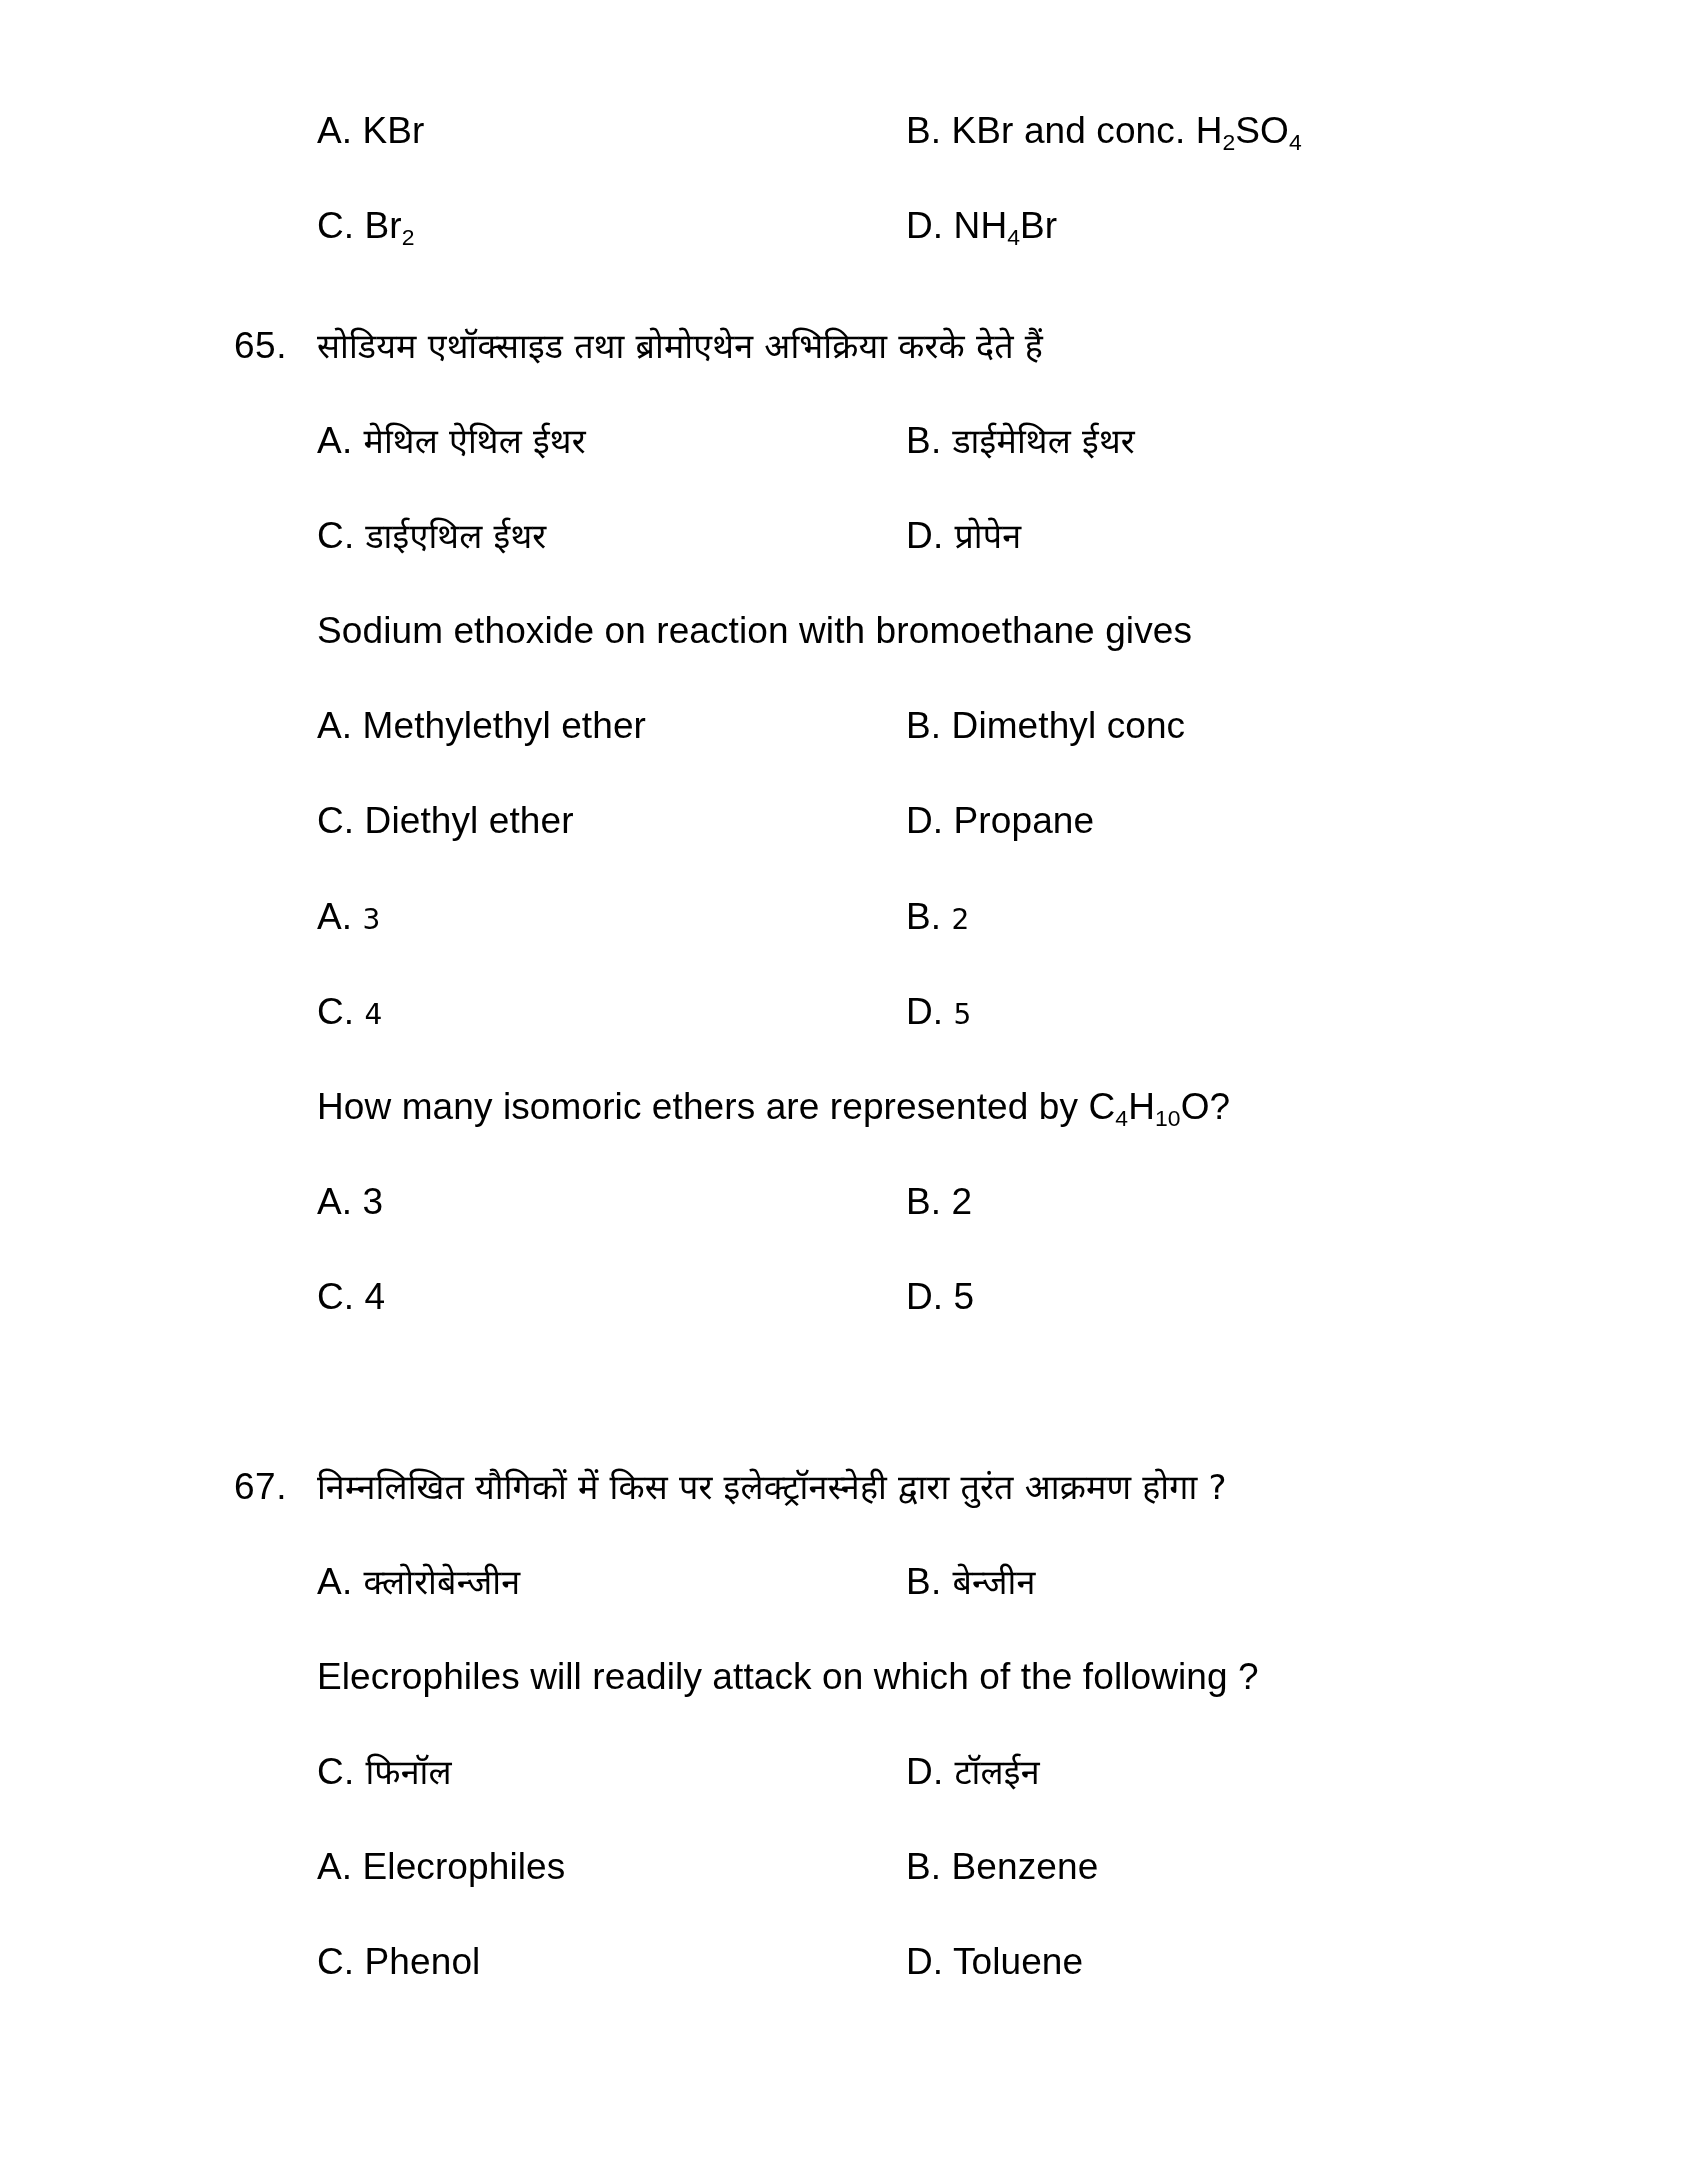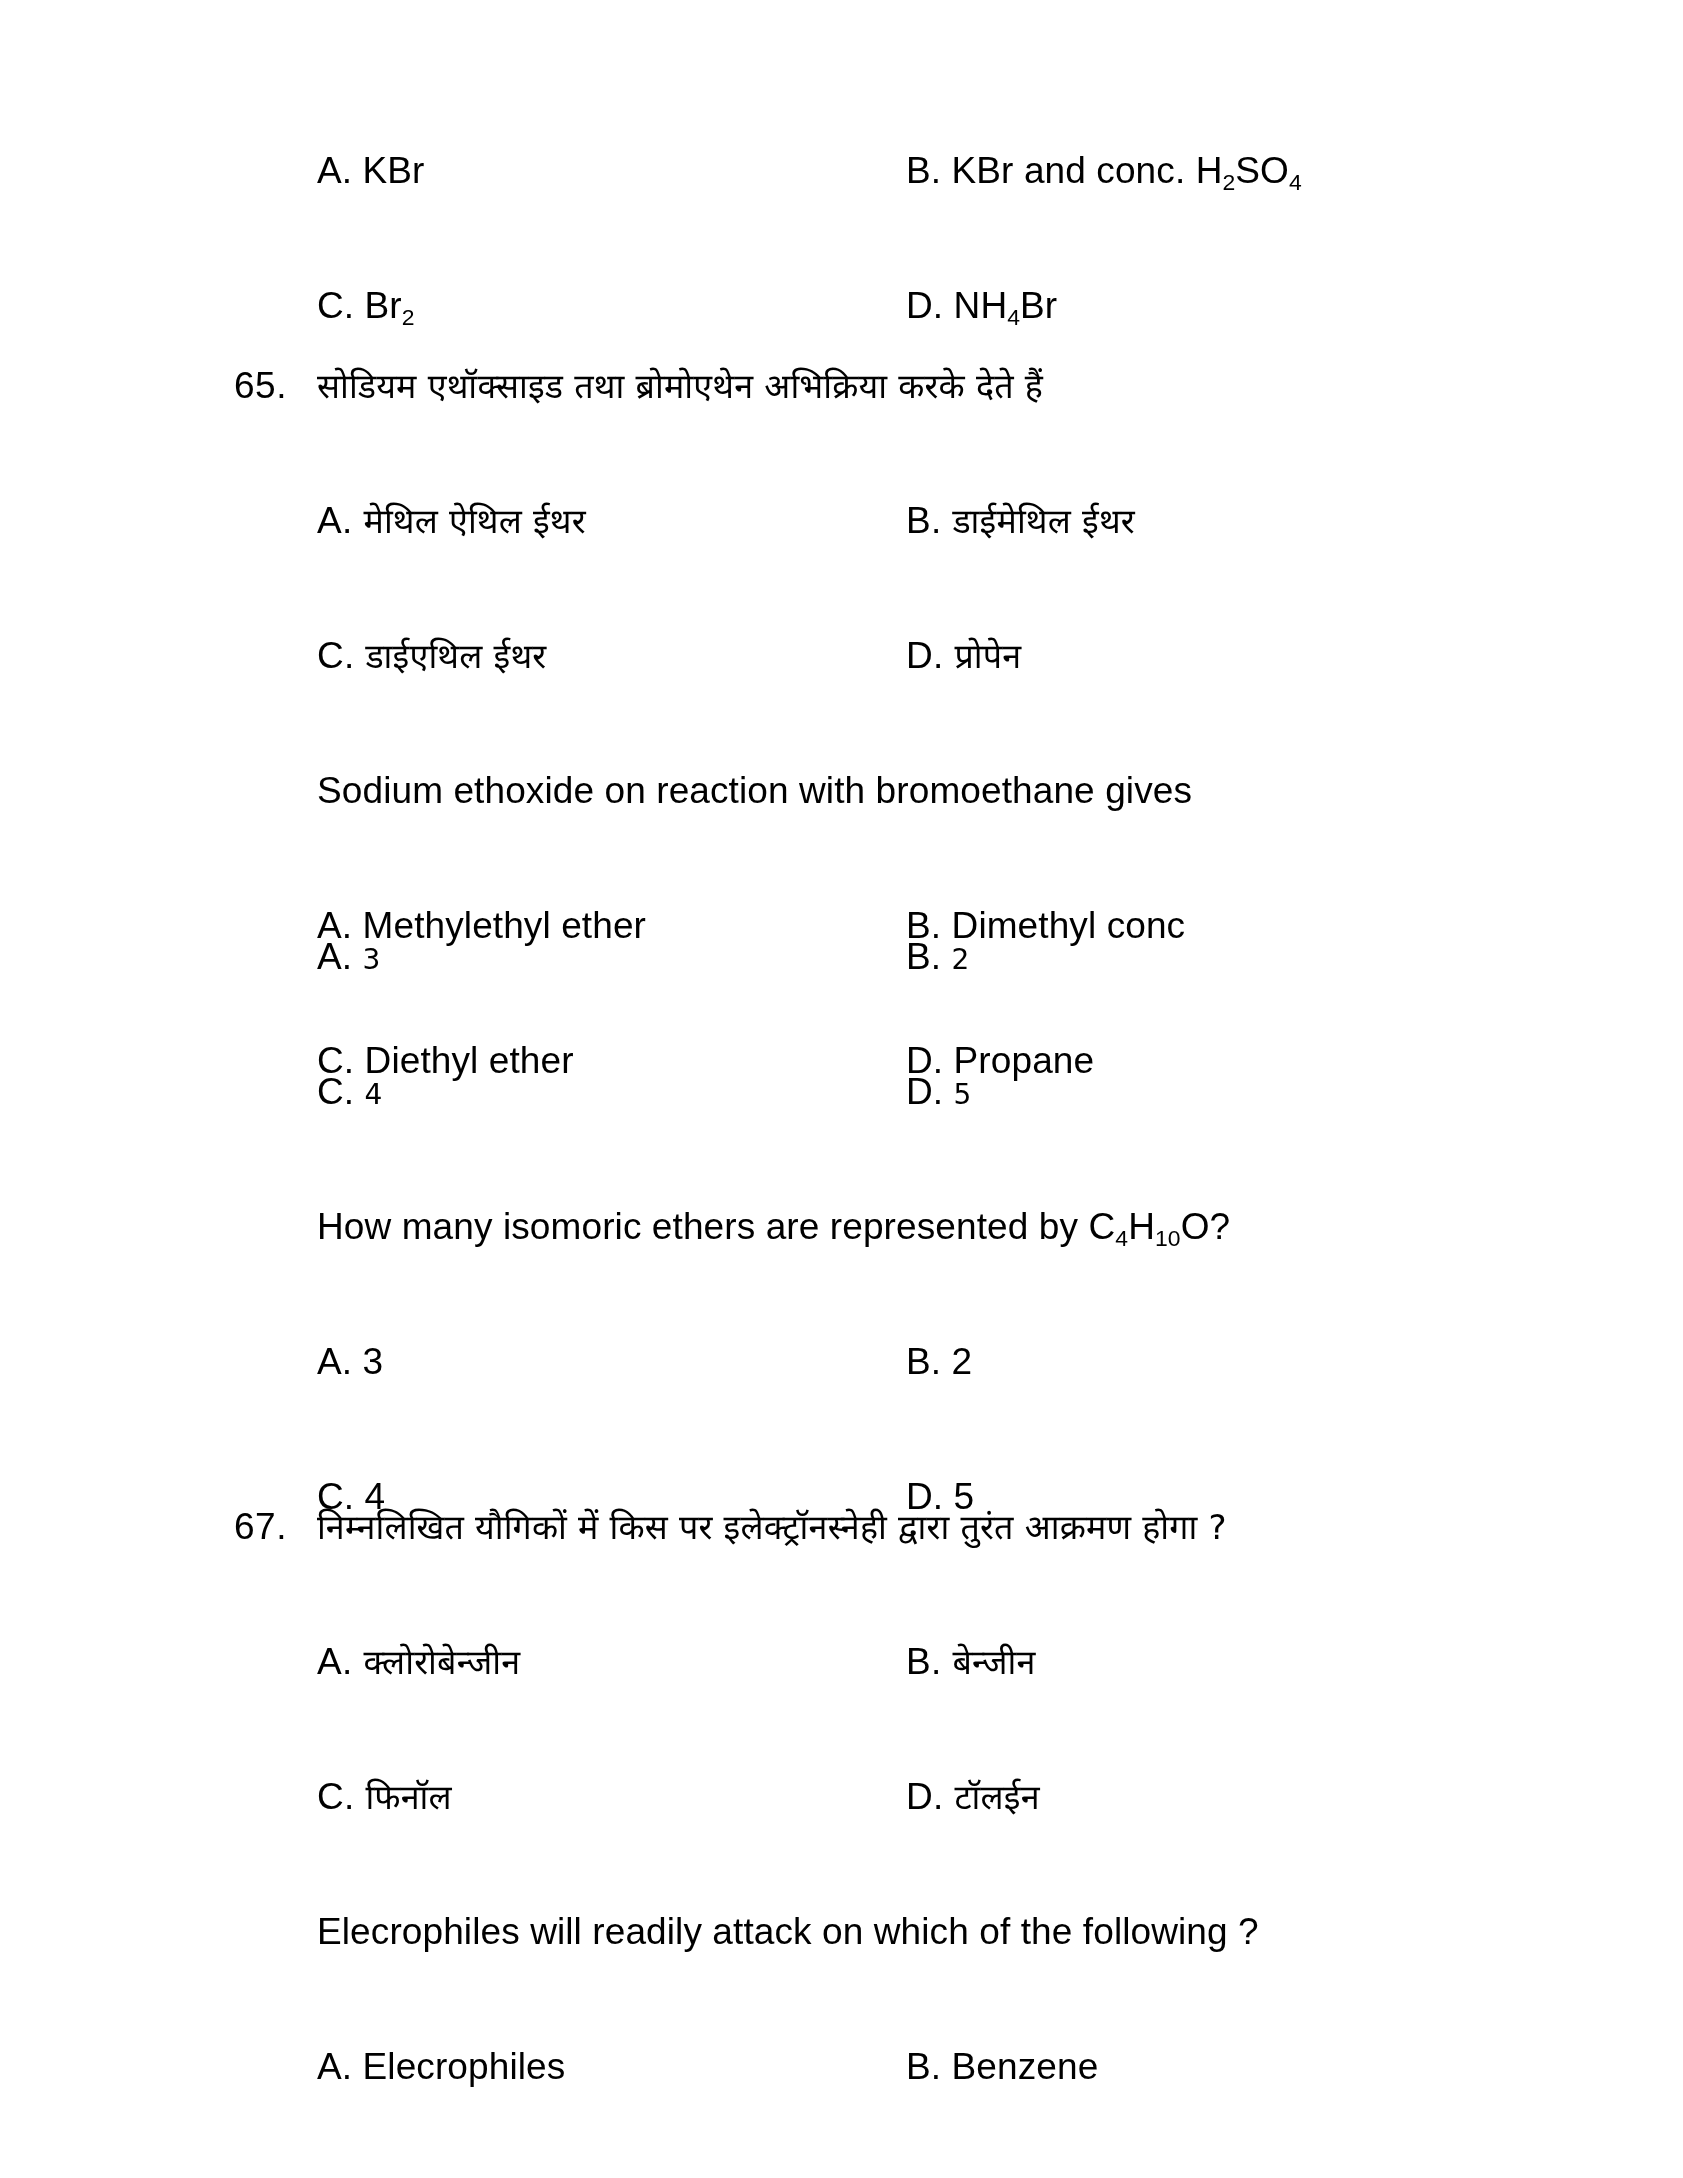--- a/index.html
+++ b/index.html
@@ -28,21 +28,20 @@
   .qblock {
     position: absolute;
     left: 0;
     width: 1683px;
   }
 
   .row {
     position: relative;
     width: 1408px;
     height: 95px;
-    margin-top: 40px;
   }
 
   .qnum {
     position: absolute;
     left: 216px;
     top: 0;
     width: 89px;
     text-align: center;
     font-size: 37px;
     line-height: 48px;
@@ -262,35 +261,35 @@
         <span class="lbl">A.</span>
         <span>क्लोरोबेन्जीन</span>
       </div>
       <div class="opt-right hindi">
         <span class="lbl">B.</span>
         <span>बेन्जीन</span>
       </div>
     </div>
 
     <div class="row">
+      <div class="qtext english">Elecrophiles will readily attack on which of the following ?</div>
+    </div>
+
+    <div class="row">
       <div class="opt-left hindi">
         <span class="lbl">C.</span>
         <span>फिनॉल</span>
       </div>
       <div class="opt-right hindi">
         <span class="lbl">D.</span>
         <span>टॉलईन</span>
       </div>
     </div>
 
     <div class="row">
-      <div class="qtext english">Elecrophiles will readily attack on which of the following ?</div>
-    </div>
-
-    <div class="row">
       <div class="opt-left english">
         <span>A.</span>
         <span>Elecrophiles</span>
       </div>
       <div class="opt-right english">
         <span>B.</span>
         <span>Benzene</span>
       </div>
     </div>
 

